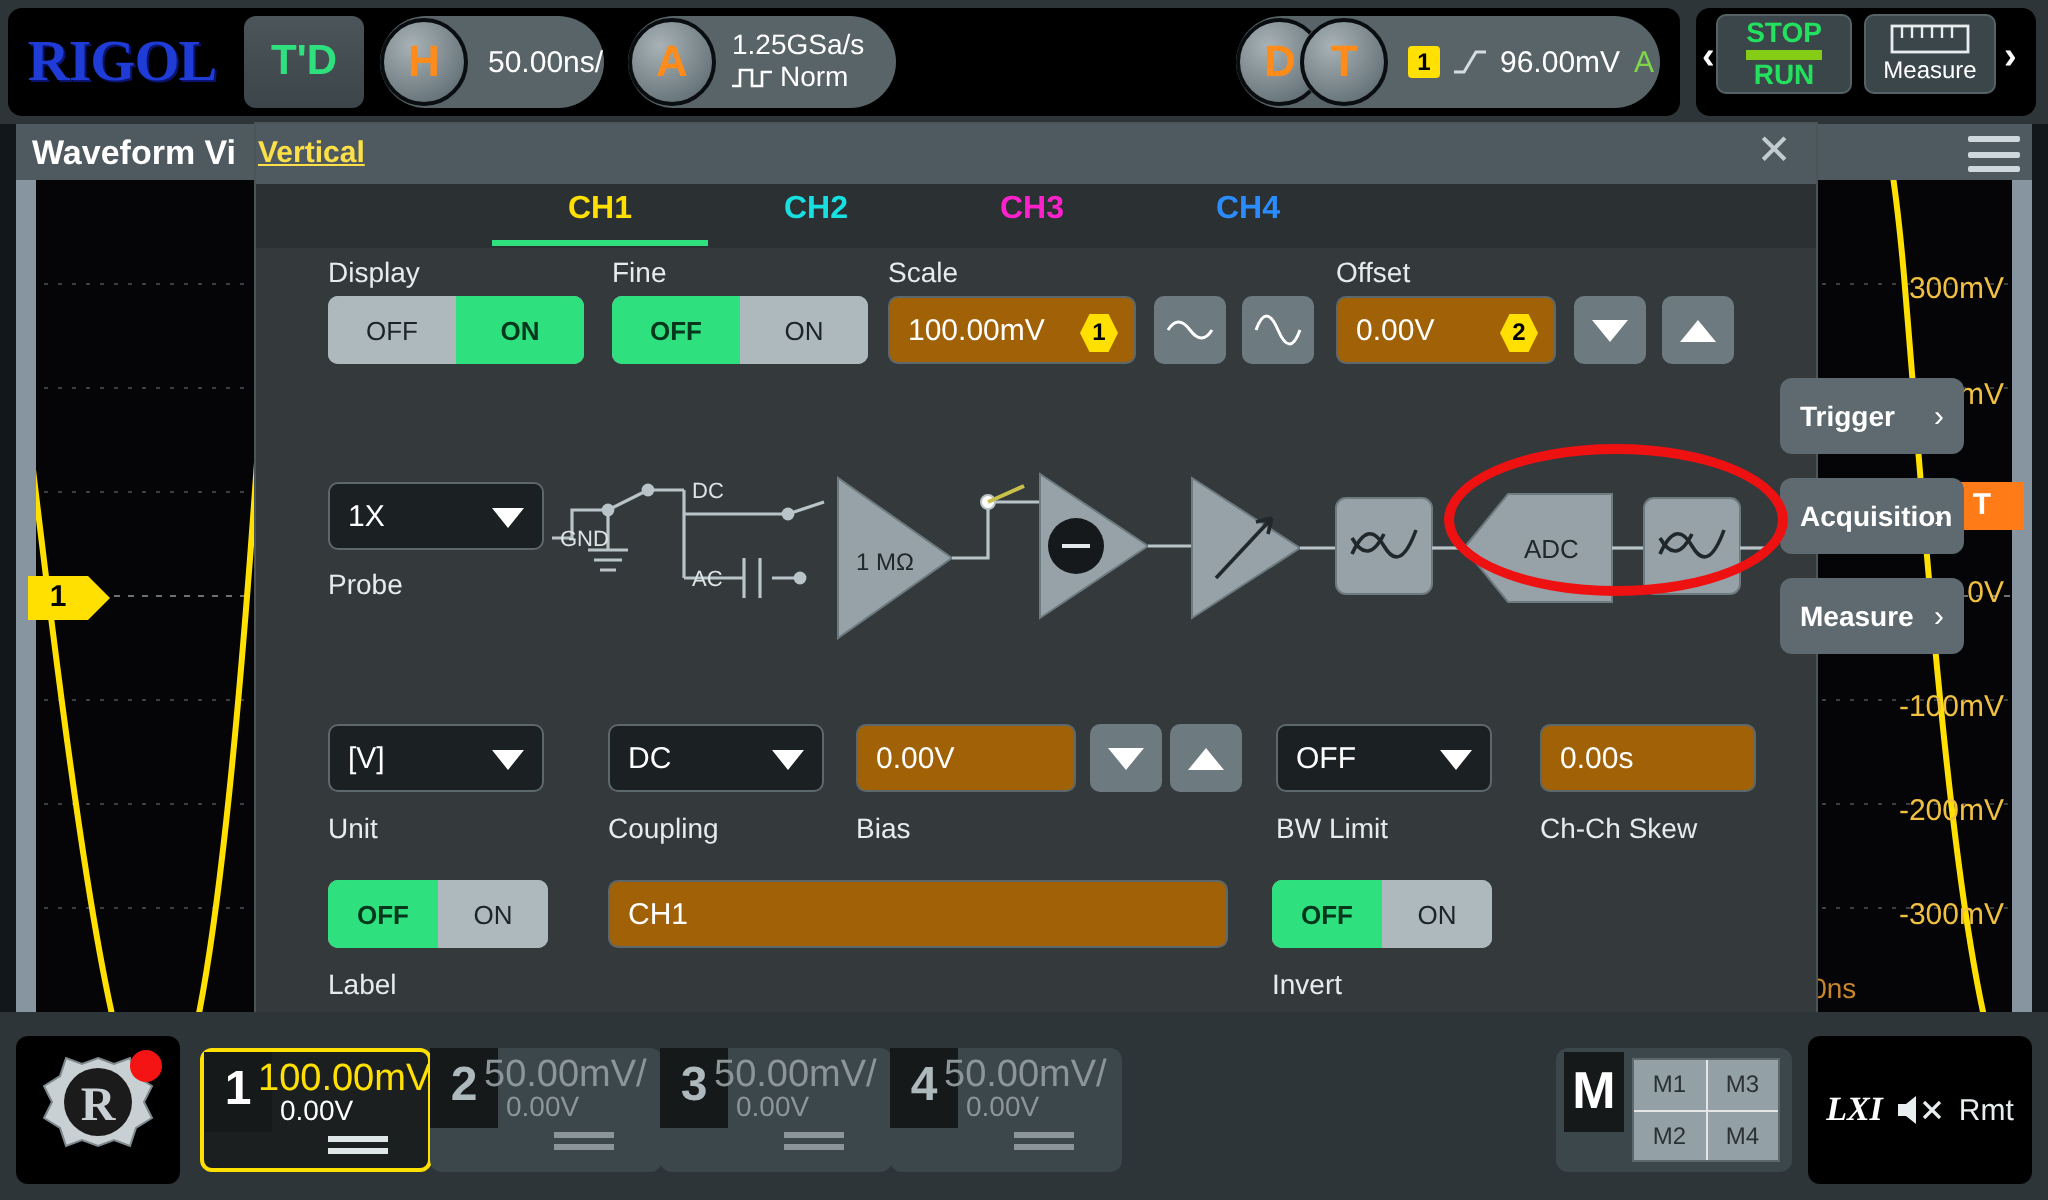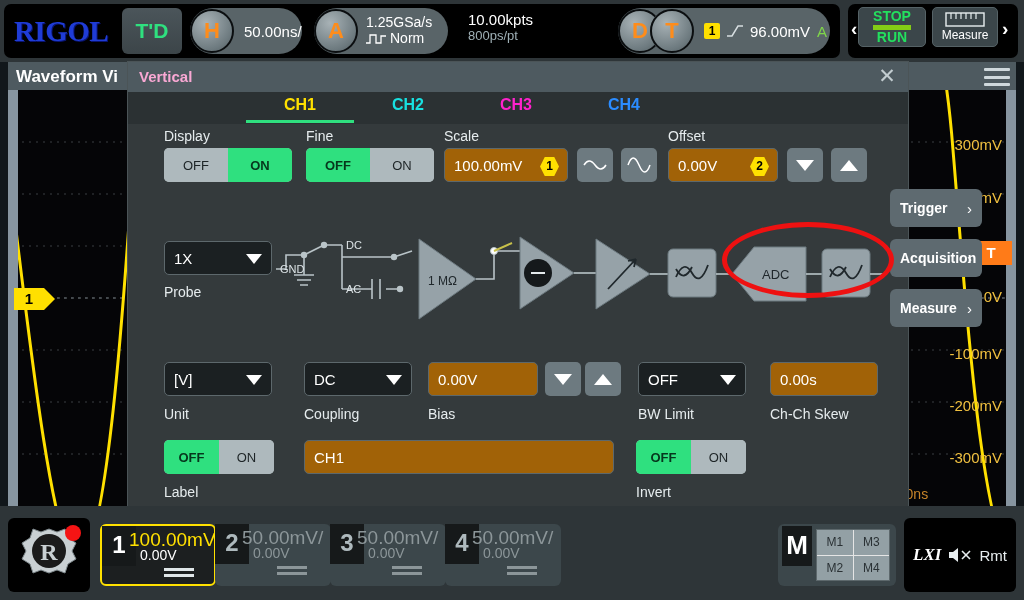--- a/index.html
+++ b/index.html
@@ -76,21 +76,21 @@
                     border-bottom: 12px solid transparent; }
   .collapse { position: absolute; right: 22px; bottom: 6px; color: #fff; font-size: 15px;
               text-align: right; line-height: 1.05; }
   .collapse .bar { display: block; width: 30px; height: 3px; background: #fff; margin: 3px 0 0 auto; }
 
   
   .dialog { position: absolute; left: 128px; top: 62px; width: 780px; height: 444px;
             background: #343a3c; box-shadow: 0 0 0 1px #4b5457; }
   .dlg-title { position: absolute; left: 0; top: 0; width: 780px; height: 30px;
                background: #4e5a60; }
-  .dlg-title span { position: absolute; left: 11px; top: 6px; color: #f9a8d4; font-size: 15px; font-weight: bold; }
+  .dlg-title span { position: absolute; left: 1px; top: 6px; color: #fde047; font-size: 15px; font-weight: bold; text-decoration: underline; }
   .dlg-close { position: absolute; right: 10px; top: 4px; width: 22px; height: 22px;
                color: #c2ccd0; font-size: 21px; line-height: 20px; text-align: center; }
   .tabs { position: absolute; left: 0; top: 30px; width: 780px; height: 32px; background: #2b3133; }
   .tab { position: absolute; top: 4px; font-size: 16px; font-weight: bold; text-align: center; width: 108px; }
   .tab-underline { position: absolute; top: 28px; width: 108px; height: 3px; background: #2fe07f; }
 
   .fld-label { position: absolute; color: #e6ecee; font-size: 14px; }
   .toggle { position: absolute; height: 34px; border-radius: 5px; overflow: hidden;
             display: flex; background: #aeb9bd; }
   .toggle div { flex: 1; display: flex; align-items: center; justify-content: center;
@@ -257,24 +257,20 @@
         <span class="l1">1.25GSa/s</span>
         <span class="l1" style="display:flex; align-items:center; gap:4px;">
           <svg width="20" height="12" viewBox="0 0 20 12">
             <polyline points="0,10 4,10 4,2 10,2 10,10 15,10 15,3 20,3" fill="none" stroke="#fff" stroke-width="1.3"></polyline>
           </svg>
           <span>Norm</span>
         </span>
       </div>
     </div>
 
-    <div class="two-line" style="position:absolute; left:460px; top:12px;">
-      <span class="l1" style="font-size:15px">10.00kpts</span>
-      <span class="l2">800ps/pt</span>
-    </div>
 
     <div class="hgroup" style="left:618px; width:116px;">
       <div class="knob">D</div>
       <div class="kv">0.00s</div>
     </div>
 
     <div class="hgroup" style="left:650px; width:180px;">
       <div class="knob">T</div>
       <div class="kv" style="display:flex; align-items:center; gap:7px;">
         <span class="badge-yellow">1</span>

